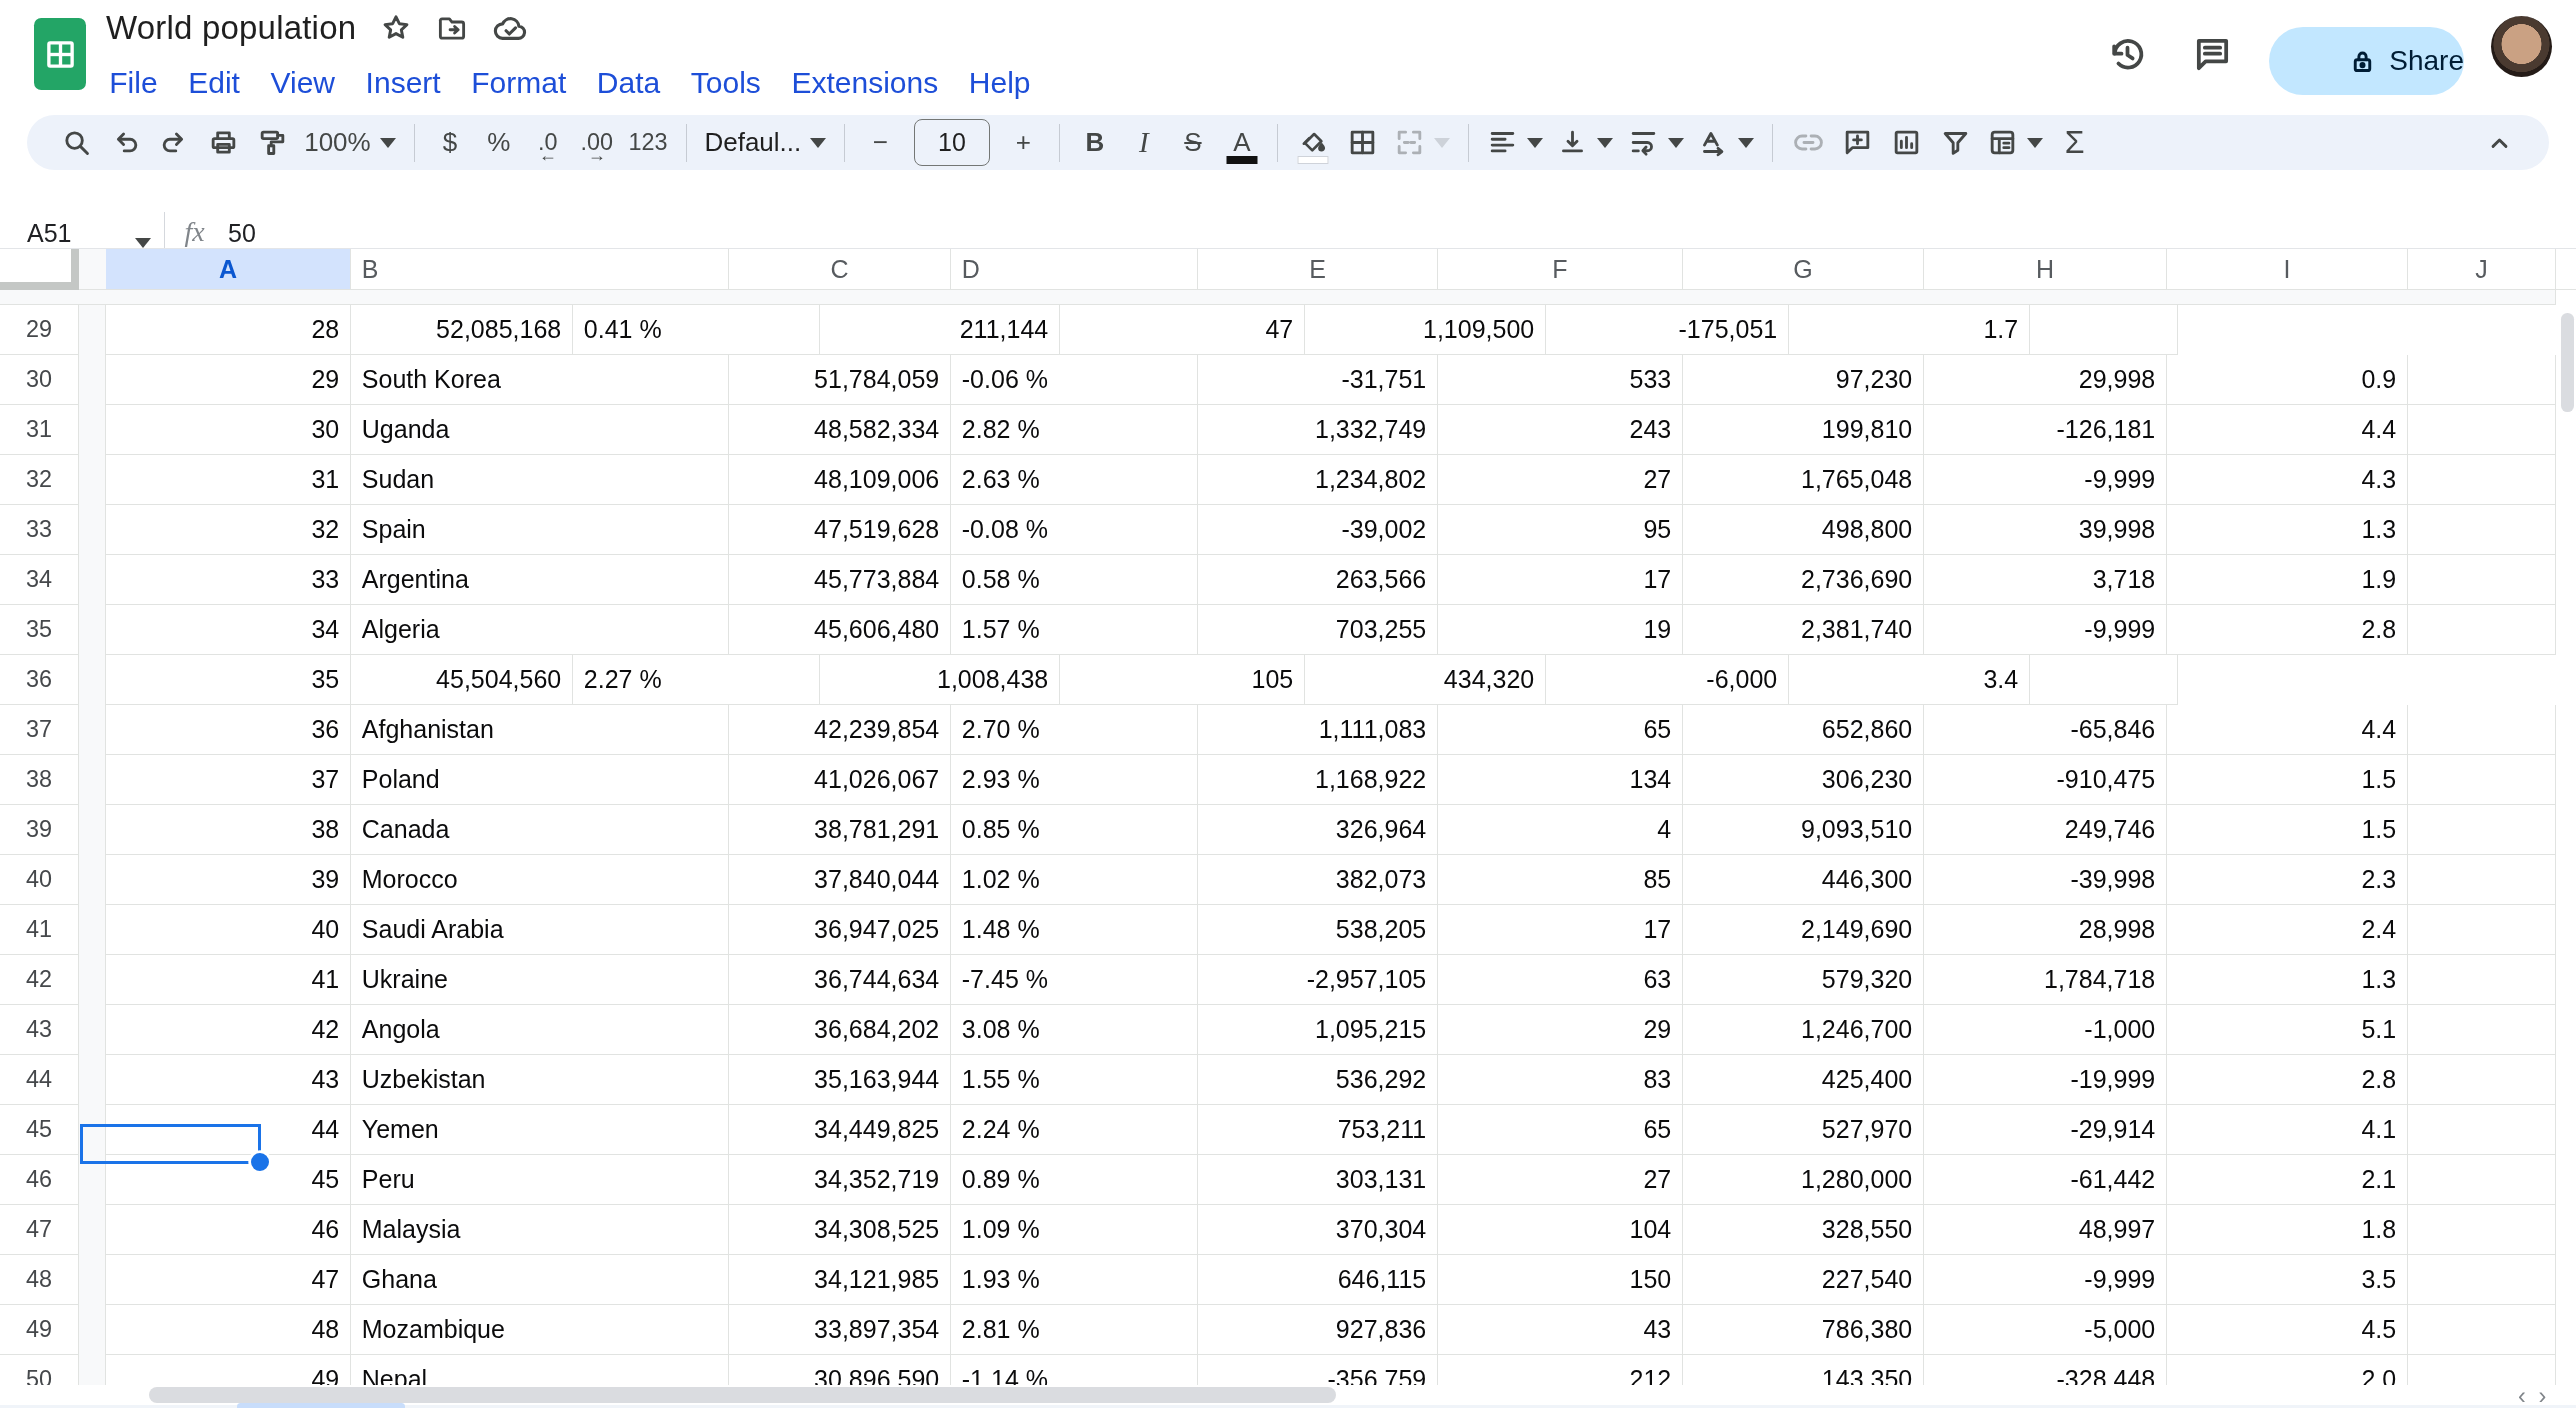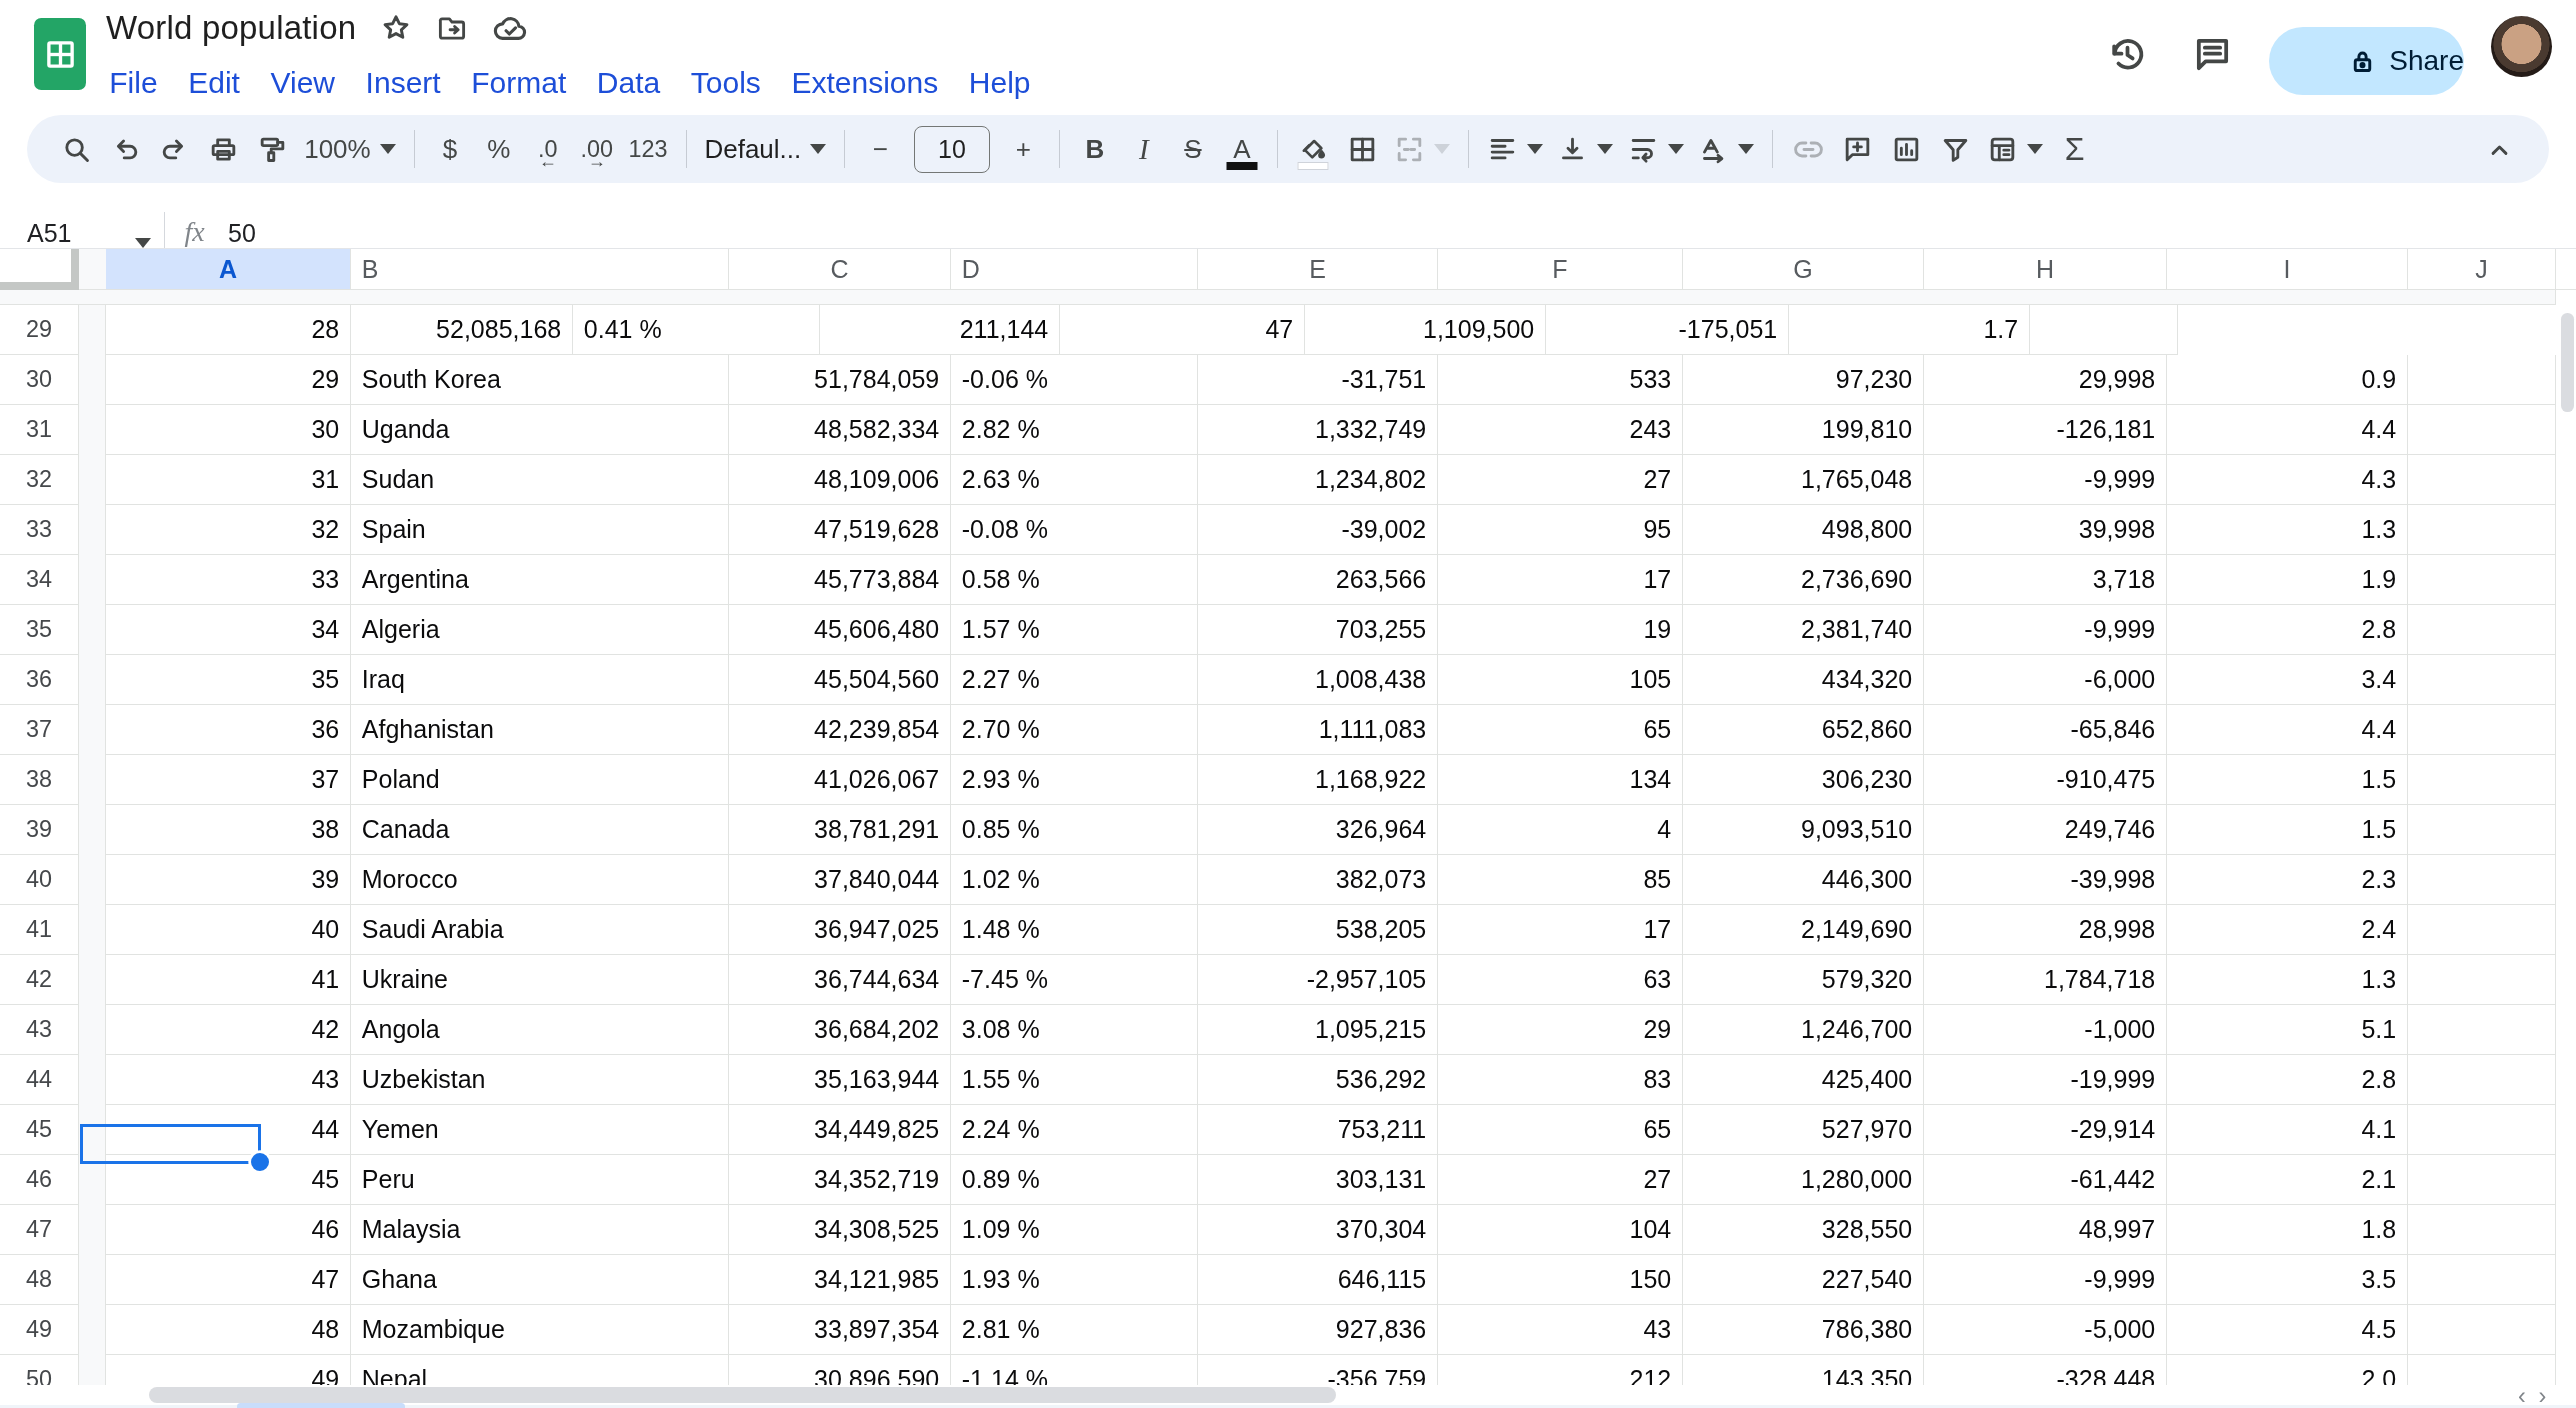--- a/index.html
+++ b/index.html
@@ -18,21 +18,21 @@
   .menubar{position:absolute;left:94px;top:59px;display:flex}
   .menu{font-size:30px;color:#1d4ed8;padding:7.2px 15.3px;border-radius:7.2px;cursor:default}
   .tr-icons{position:absolute;top:21.6px;display:flex;align-items:center}
   .iconbtn{width:65px;height:65px;border-radius:50%;display:flex;align-items:center;justify-content:center}
   .share{position:absolute;left:2269px;top:27px;width:195px;height:68px;background:#c2e7ff;border-radius:34px;
     display:flex;align-items:center;justify-content:flex-end;gap:12.6px;color:#001d35;font-size:28px;font-weight:500}
   .avatar{position:absolute;left:2491px;top:16px;width:61px;height:61px;border-radius:50%;
     background:radial-gradient(circle at 50% 46%, #caa183 0 44%, #4a3a30 45% 62%, #241b17 63% 100%)}
 
   
-  .toolbar{position:absolute;left:27px;top:115px;width:2522px;height:68px;background:#edf2fa;border-radius:36px;
+  .toolbar{position:absolute;left:27px;top:115px;width:2522px;height:55px;background:#edf2fa;border-radius:36px;
     display:flex;align-items:center;padding:0 25px;color:#444746}
   .tb{height:50px;min-width:49px;padding:0 7.2px;border-radius:7.2px;display:flex;align-items:center;justify-content:center;
     font-size:26px;color:#444746;white-space:nowrap}
   .sep{width:0.9px;height:38px;background:#c6cbd3;margin:0 10.8px;flex:0 0 auto}
   .caret{width:0;height:0;border-left:8px solid transparent;border-right:8px solid transparent;border-top:10px solid #444746;margin-left:9px}
   .fsize{width:76px;height:47px;border:1.8px solid #747775;border-radius:8px;display:flex;align-items:center;
     justify-content:center;font-size:25px;color:#1f1f1f;margin:0 9px}
   .bold{font-weight:bold}.ital{font-style:italic}
   .strike{text-decoration:line-through}
   .acolor{position:relative;font-weight:500}
@@ -444,21 +444,20 @@
         <div class="cell cG">2,381,740</div>
         <div class="cell cH">-9,999</div>
         <div class="cell cI">2.8</div>
         <div class="cell cJ"></div>
         <div class="cell sgc"></div>
       </div>
       <div class="grow">
         <div class="cell rn">36</div>
         <div class="cell gut"></div>
         <div class="cell cA">35</div>
-        <div class="cell cB">Iraq</div>
         <div class="cell cC">45,504,560</div>
         <div class="cell cD">2.27 %</div>
         <div class="cell cE">1,008,438</div>
         <div class="cell cF">105</div>
         <div class="cell cG">434,320</div>
         <div class="cell cH">-6,000</div>
         <div class="cell cI">3.4</div>
         <div class="cell cJ"></div>
         <div class="cell sgc"></div>
       </div>

